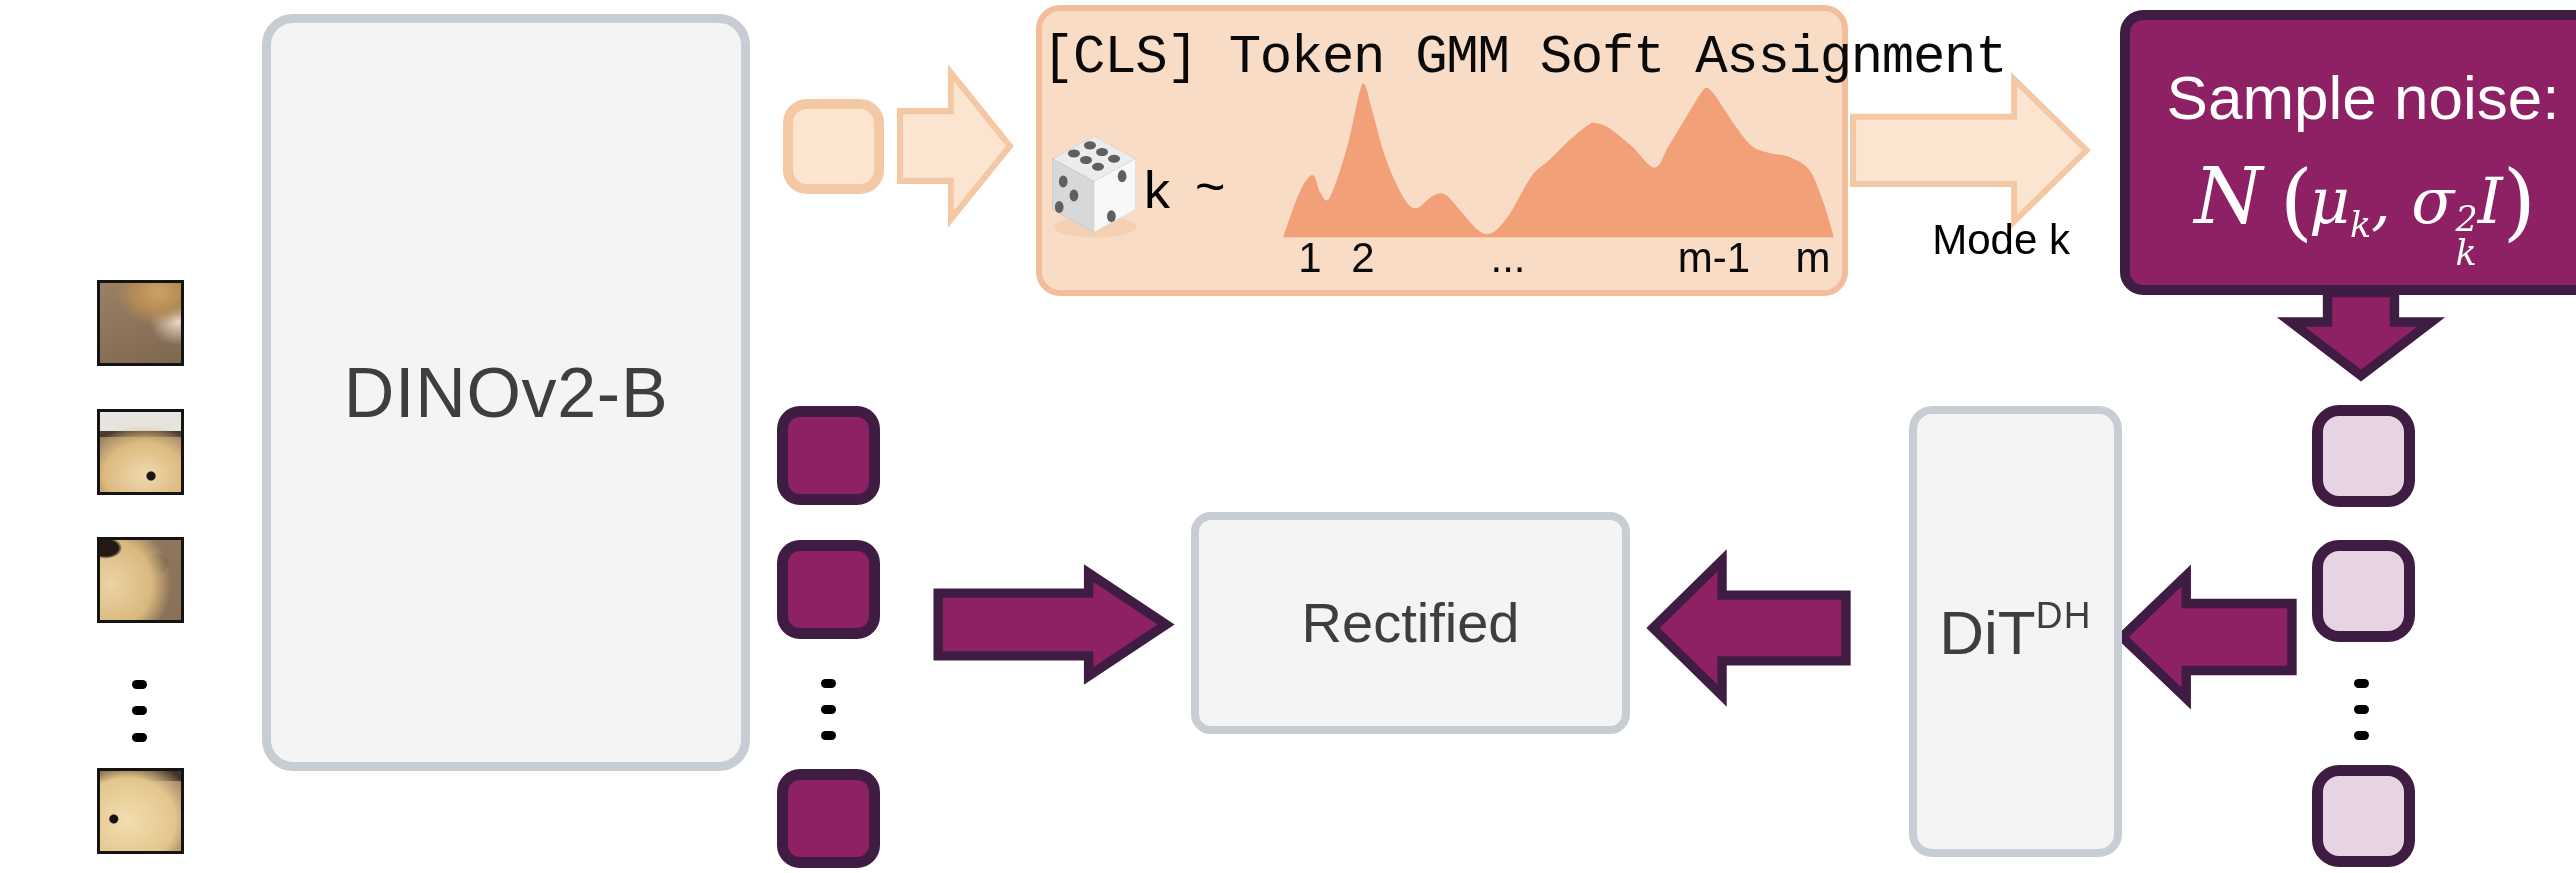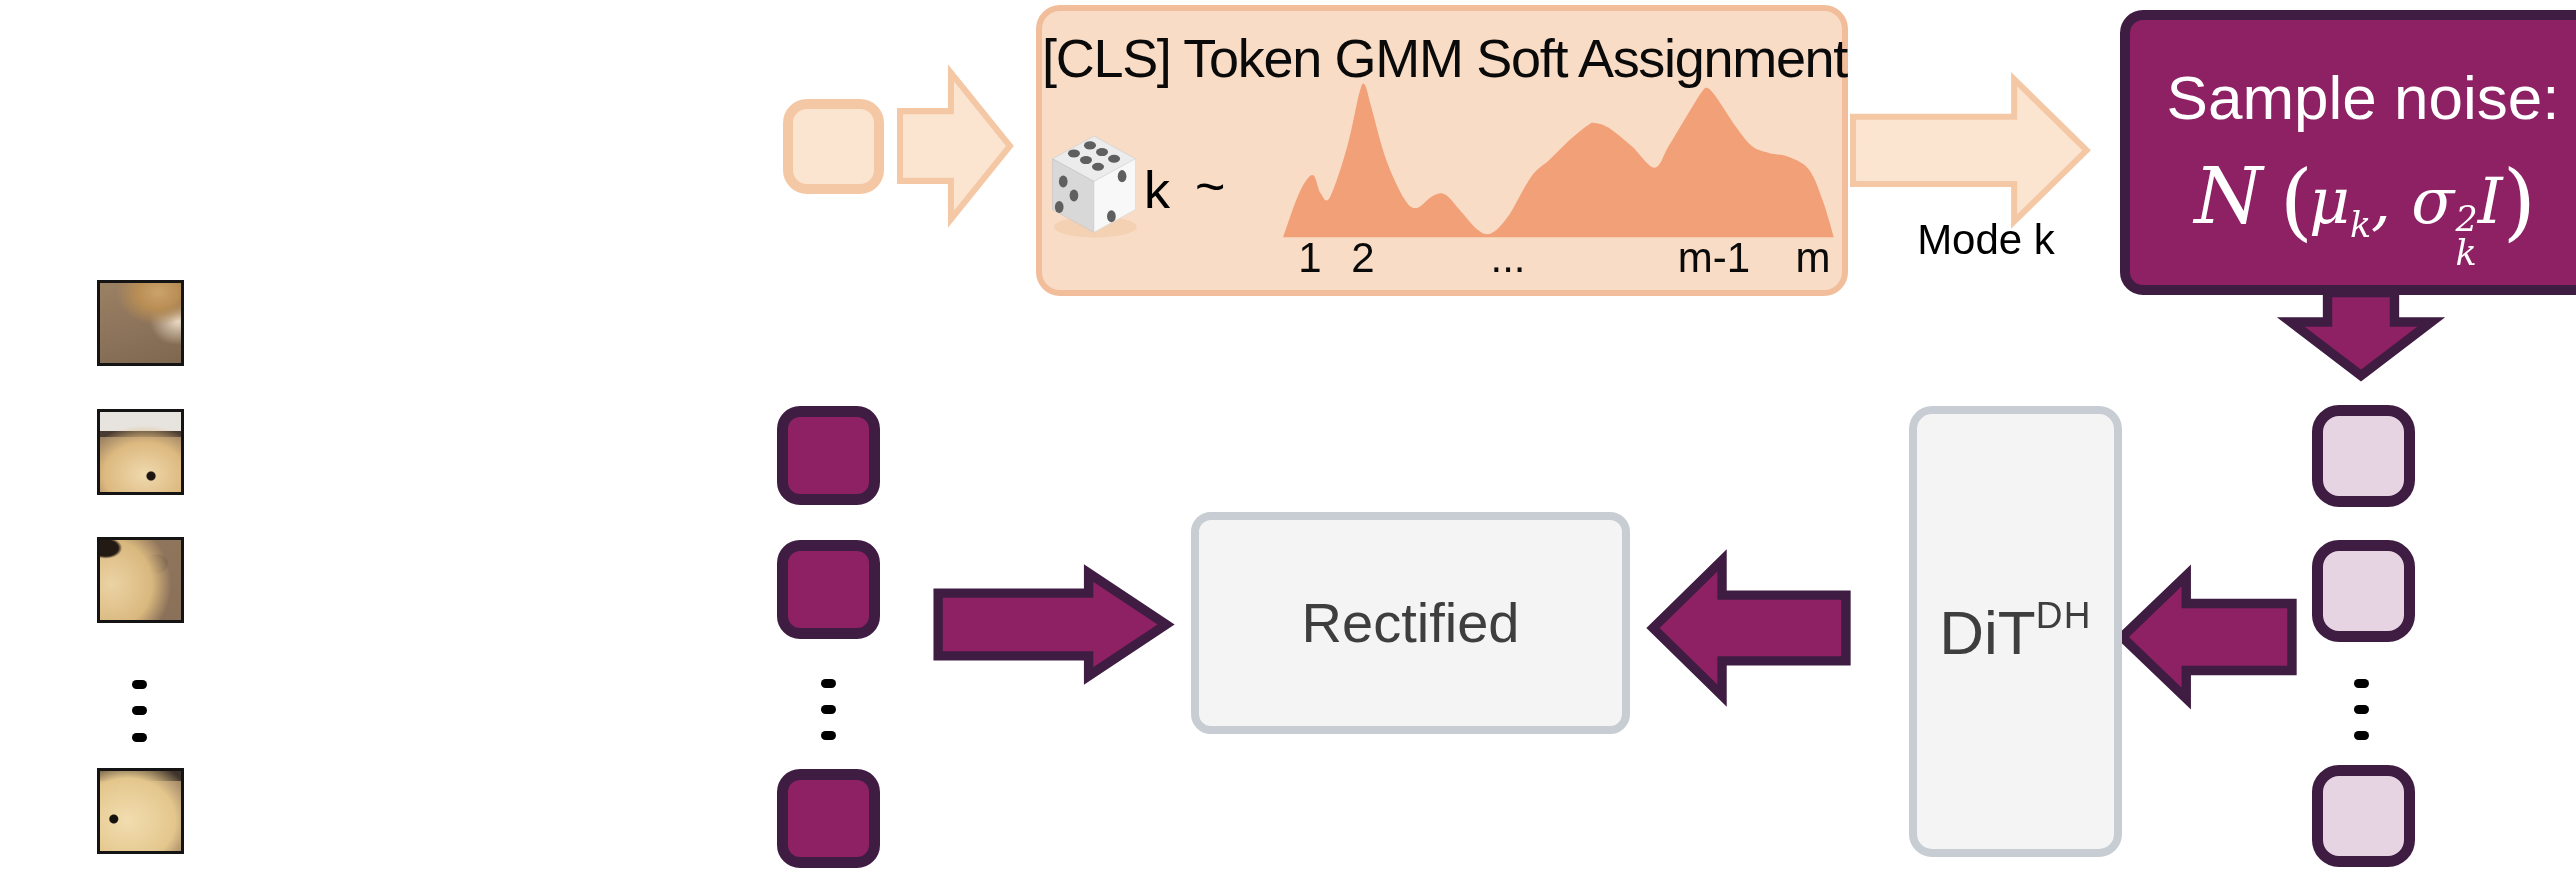--- a/index.html
+++ b/index.html
@@ -57,29 +57,29 @@
              border-radius:24px;background:var(--peach_arrow_fill);}
   .mag-token{left:777px;width:103px;height:99px;border:11.4px solid var(--plum);
              border-radius:23px;background:var(--magenta);}
   .pink-token{left:2312px;width:103px;height:102px;border:11.4px solid var(--plum);
               border-radius:27px;background:var(--pink_token);}
 
   
   #gmm{position:absolute;left:1036px;top:5.4px;width:812px;height:291px;box-sizing:border-box;
        background:var(--peach_fill);border:6.7px solid var(--peach_border);border-radius:24px;}
   #gmm-title{position:absolute;left:0;right:0;top:16px;text-align:center;color:#0a0a0a;
-             font-size:54px;letter-spacing:-1.3px;white-space:nowrap;}
+             font-size:54px;letter-spacing:-1.3px;white-space:nowrap;font-family:Liberation Mono, monospace;}
   #dice{position:absolute;left:5.4px;top:121px;}
   #kvar{position:absolute;left:102px;top:149px;font-size:52px;color:#000;}
   #tilde{position:absolute;left:153px;top:145px;font-size:52px;color:#000;}
   #curve-wrap{position:absolute;left:231px;top:55px;width:577px;height:174px;}
   .axlab{position:absolute;top:223px;transform:translateX(-50%);font-size:42px;color:#0a0a0a;white-space:nowrap;}
 
   
-  #mode{position:absolute;left:1902px;top:216px;width:168px;text-align:center;font-size:42px;color:#000;}
+  #mode{position:absolute;left:1902px;top:216px;width:168px;text-align:right;font-size:42px;color:#000;}
 
   
   #noise{position:absolute;left:2120px;top:10px;width:486px;height:285px;box-sizing:border-box;
          background:var(--magenta);border:10.7px solid var(--plum);border-radius:23px;color:#fff;}
   #noise-title{position:absolute;left:0;right:0;top:42px;text-align:center;font-size:62px;}
   #formula{position:absolute;left:0;right:0;top:131px;text-align:center;
            font-family:"DejaVu Serif",serif;font-style:italic;font-size:63px;white-space:nowrap;}
   #formula .mN{font-size:78px;letter-spacing:-2.7px;}
   #formula .paren{font-size:85px;font-style:normal;font-weight:300;vertical-align:-6.7px;letter-spacing:-4px;}
   #formula sub{font-size:35px;}
@@ -96,20 +96,23 @@
 <div id="canvas">
 
   <div class="dog" id="dog1"></div>
   <div class="dog" id="dog2"></div>
   <div class="dog" id="dog3"></div>
   <div class="vd" style="left:132px;top:680px;"></div>
   <div class="vd" style="left:132px;top:706px;"></div>
   <div class="vd" style="left:132px;top:733px;"></div>
   <div class="dog" id="dog4"></div>
 
+  <div class="graybox" id="encoder">
+    <span class="lbl graylabel">DINOv2-B</span>
+  </div>
 
   <div class="token" id="cls-token"></div>
   <svg class="arr peacharr" style="left:900px;top:70px;" width="114" height="152" viewBox="0 0 170 226">
     <polygon points="0,61 76,61 76,4 164,113 76,222 76,165 0,165"></polygon>
   </svg>
 
   <div id="gmm">
     <div id="gmm-title">[CLS] Token GMM Soft Assignment</div>
 
     <svg id="dice" width="94" height="107" viewBox="0 0 140 160">

